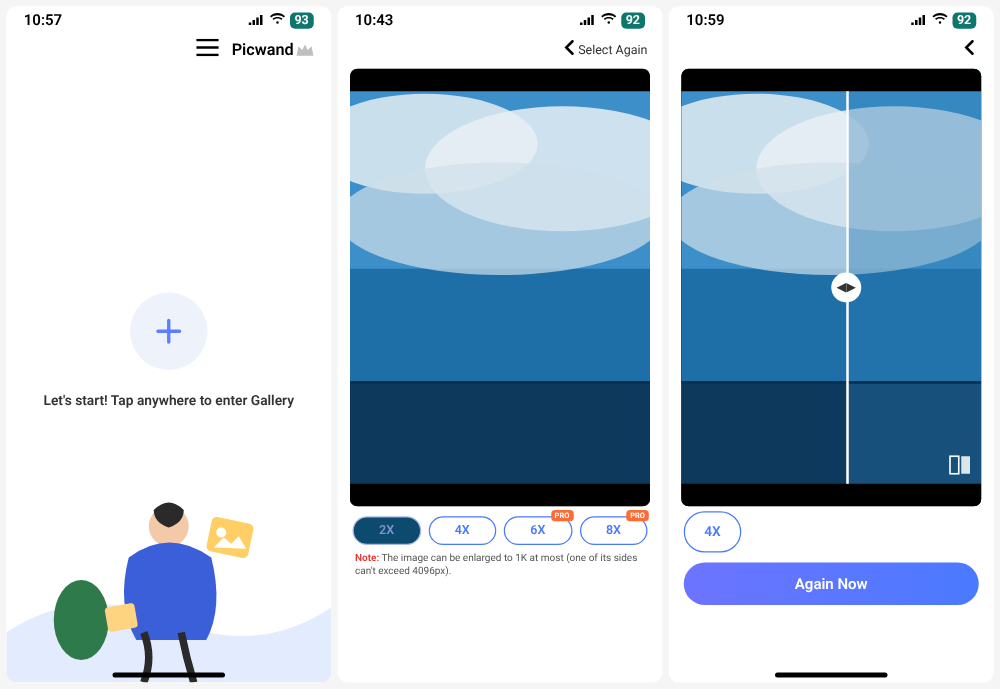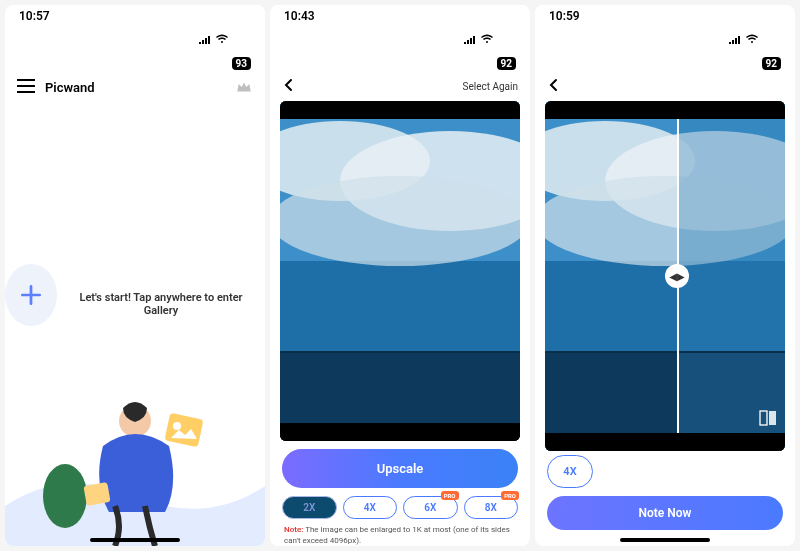--- a/index.html
+++ b/index.html
@@ -25,42 +25,41 @@
   .status-bar {
     display: flex;
     justify-content: space-between;
     align-items: flex-start;
     padding: 4px 14px 2px;
     font-size: 12px;
     font-weight: 600;
   }
   .status-right { display: flex; align-items: center; gap: 3px; }
   .battery-badge {
-    background: #000000;
+    background: #0f766e;
     color: #fff;
     border-radius: 4px;
     padding: 1px 4px;
     font-size: 10px;
     font-weight: 700;
-    margin-top: 48px;
   }
   .app-header {
     display: flex;
     align-items: center;
-    justify-content: space-between;
+    justify-content: flex-end;
     padding: 6px 12px;
     font-size: 13px;
     font-weight: 600;
   }
   .header-left { display: flex; align-items: center; gap: 10px; }
   .app-header .right-action { font-size: 10px; font-weight: 400; color: #333; }
   .content { flex: 1; position: relative; display: flex; flex-direction: column; }
 
   
-  .add-area { flex: 1; display: flex; flex-direction: row; align-items: center; justify-content: center; margin-top: -40px; }
+  .add-area { flex: 1; display: flex; flex-direction: column; align-items: center; justify-content: center; margin-top: -40px; }
   .add-circle {
     width: 62px; height: 62px; border-radius: 50%;
     background: #eef2fb;
     display: flex; align-items: center; justify-content: center;
     margin-bottom: 18px;
   }
   .add-circle svg { width: 26px; height: 26px; }
   .prompt-text { font-size: 11px; font-weight: 600; color: #333; text-align: center; padding: 0 20px; }
   .crown { width: 18px; height: 18px; }
   .illustration { position: absolute; bottom: 0; left: 0; right: 0; height: 180px; }
@@ -232,23 +231,20 @@
         <rect width="240" height="350" fill="#1e6fa8"></rect>
         <rect y="250" width="240" height="100" fill="#0d3a5c"></rect>
         <rect width="240" height="160" fill="#3d8fc9"></rect>
         <ellipse cx="60" cy="60" rx="90" ry="40" fill="#d8e8f0" opacity="0.9"></ellipse>
         <ellipse cx="170" cy="80" rx="110" ry="50" fill="#e8f0f5" opacity="0.85"></ellipse>
         <ellipse cx="120" cy="120" rx="130" ry="45" fill="#cfe0ea" opacity="0.7"></ellipse>
         <rect y="250" width="240" height="2" fill="#0a2f4a"></rect>
       </svg>
       <div class="letterbox-top"></div>
       <div class="letterbox-bottom"></div>
-    </div>
-    <div class="btn-row">
-      <div class="primary-btn">Upscale</div>
     </div>
     <div class="scale-options">
       <div class="scale-opt selected">2X</div>
       <div class="scale-opt">4X</div>
       <div class="scale-opt"><span>6X</span><span class="pro-tag">PRO</span></div>
       <div class="scale-opt"><span>8X</span><span class="pro-tag">PRO</span></div>
     </div>
     <div class="note-text"><span class="note-label">Note:</span><span> The image can be enlarged to 1K at most (one of its sides can't exceed 4096px).</span></div>
   </div>
 </div>
@@ -291,16 +287,16 @@
       <span class="compare-icon-corner">
         <svg viewBox="0 0 18 18" width="18" height="18">
             <rect x="1" y="2" width="7" height="14" fill="none" stroke="#fff" stroke-width="1.3"></rect>
             <rect x="10" y="2" width="7" height="14" fill="#fff" opacity="0.85"></rect>
           </svg>
       </span>
     </div>
     <div class="row-two">
       <div class="outline-btn small">4X</div>
     </div>
-    <div class="save-btn">Note Now</div>
+    <div class="save-btn">Again Now</div>
   </div>
   <div class="home-indicator"></div>
 </div>
 
 </body></html>

